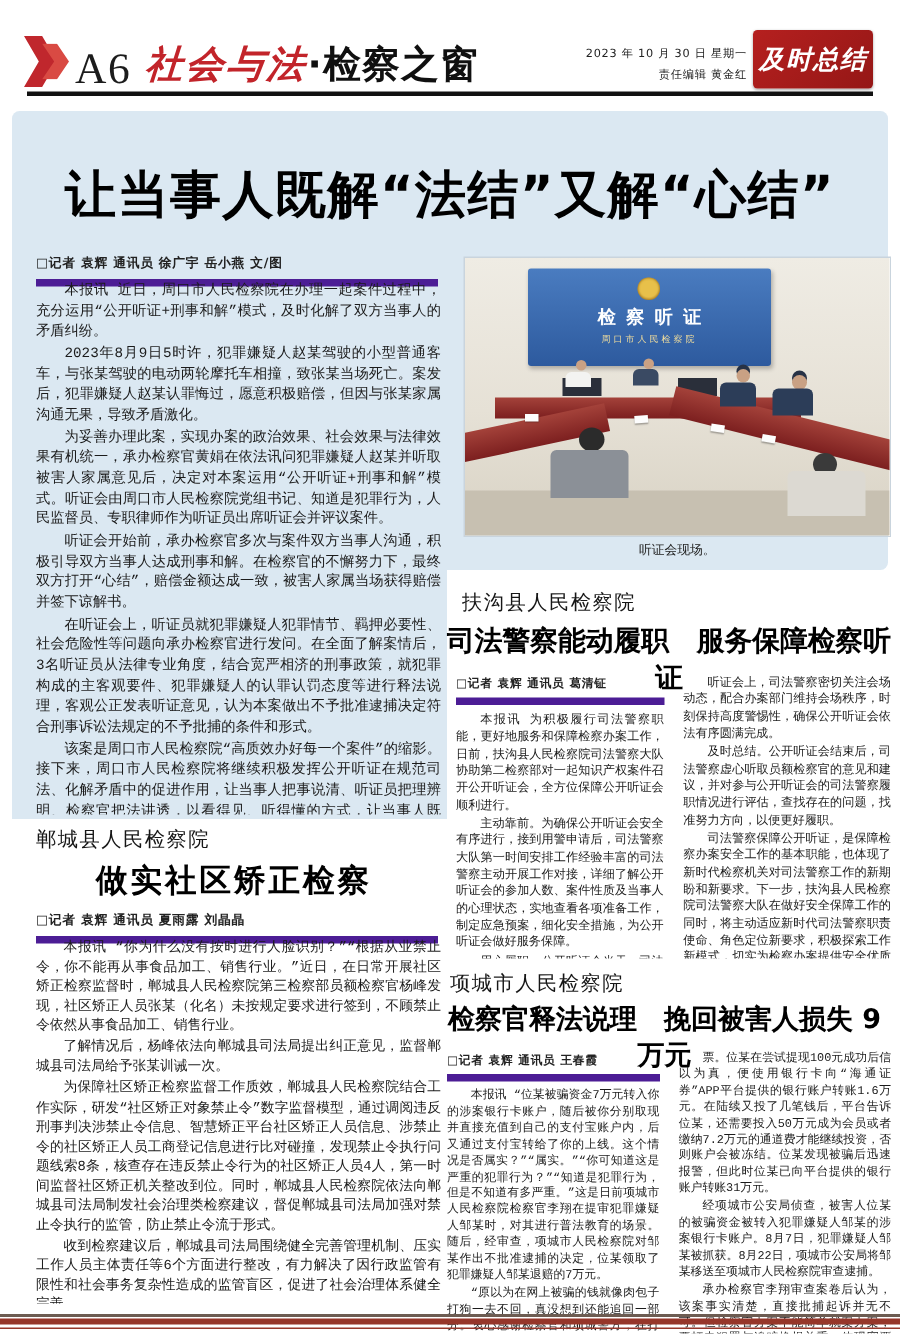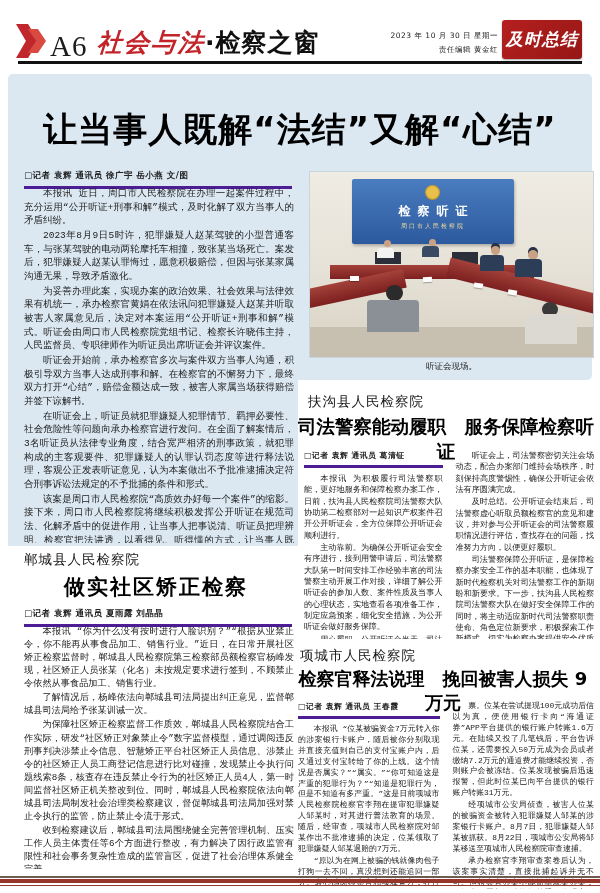--- a/index.html
+++ b/index.html
@@ -31,21 +31,21 @@
   .toprule { left:18px; width:564px; top:61px; height:3px; background:#111; }
 
   
   .panel-a { left:8px; top:74px; width:584px; height:306px; background:#dbe8f2; border-radius:5px; }
   .panel-b { left:8px; top:360px; width:290px; height:186px; background:#dbe8f2; }
 
   .kicker { left:30px; top:85px; font-size:15px; color:#141414; letter-spacing:0.5px; }
   .headline { left:20px; top:107px; width:560px; text-align:center; font-size:34px;
               font-weight:900; color:#000; letter-spacing:1px; }
 
-  .byline { font-size:8.5px; font-weight:bold; color:#222; border-bottom:3px solid #4c1d95;
+  .byline { font-size:8.5px; font-weight:bold; color:#222; border-bottom:5px solid #4c1d95;
             padding-bottom:4px; letter-spacing:0.5px; }
   .lead-byline { left:24px; top:170px; width:268px; }
   .bodycol p { text-align:justify; text-indent:2em; color:#1b1b1b;
                font-family:Liberation Mono, monospace; }
   .lead-body { left:24px; top:187px; width:270px; height:356px; overflow:hidden; }
   .lead-body p { font-size:9.5px; line-height:1.44; margin-bottom:1px; }
 
   
   .photo { left:310px; top:172px; width:283px; height:185px; overflow:hidden;
            background:linear-gradient(#efece4 0%,#e6e1d6 55%,#d8d2c4 100%); box-shadow:0 0 0 1px #c9d4dd; }
@@ -116,21 +116,21 @@
   <div class="abs toprule"></div>
 
   <div class="abs panel-a"></div>
   <div class="abs panel-b"></div>
 
   <div class="abs headline">让当事人既解“法结”又解“心结”</div>
   <div class="abs byline lead-byline">□记者 袁辉 通讯员 徐广宇 岳小燕 文/图</div>
   <div class="abs bodycol lead-body">
       <p>本报讯 近日，周口市人民检察院在办理一起案件过程中，充分运用“公开听证+刑事和解”模式，及时化解了双方当事人的矛盾纠纷。</p>
       <p>2023年8月9日5时许，犯罪嫌疑人赵某驾驶的小型普通客车，与张某驾驶的电动两轮摩托车相撞，致张某当场死亡。案发后，犯罪嫌疑人赵某认罪悔过，愿意积极赔偿，但因与张某家属沟通无果，导致矛盾激化。</p>
-      <p>为妥善办理此案，实现办案的政治效果、社会效果与法律效果有机统一，承办检察官黄娟在依法讯问犯罪嫌疑人赵某并听取被害人家属意见后，决定对本案运用“公开听证+刑事和解”模式。听证会由周口市人民检察院党组书记、检察长许晓伟主持，人民监督员、专职律师作为听证员出席听证会并评议案件。</p>
+      <p>为妥善办理此案，实现办案的政治效果、社会效果与法律效果有机统一，承办检察官黄娟在依法讯问犯罪嫌疑人赵某并听取被害人家属意见后，决定对本案运用“公开听证+刑事和解”模式。听证会由周口市人民检察院党组书记、知道是犯罪行为，人民监督员、专职律师作为听证员出席听证会并评议案件。</p>
       <p>听证会开始前，承办检察官多次与案件双方当事人沟通，积极引导双方当事人达成刑事和解。在检察官的不懈努力下，最终双方打开“心结”，赔偿金额达成一致，被害人家属当场获得赔偿并签下谅解书。</p>
       <p>在听证会上，听证员就犯罪嫌疑人犯罪情节、羁押必要性、社会危险性等问题向承办检察官进行发问。在全面了解案情后，3名听证员从法律专业角度，结合宽严相济的刑事政策，就犯罪构成的主客观要件、犯罪嫌疑人的认罪认罚态度等进行释法说理，客观公正发表听证意见，认为本案做出不予批准逮捕决定符合刑事诉讼法规定的不予批捕的条件和形式。</p>
       <p>该案是周口市人民检察院“高质效办好每一个案件”的缩影。接下来，周口市人民检察院将继续积极发挥公开听证在规范司法、化解矛盾中的促进作用，让当事人把事说清、听证员把理辨明、检察官把法讲透，以看得见、听得懂的方式，让当事人既解“法结”又解“心结”。</p>
     </div>
 
   <div class="abs photo">
     <div class="ph-board">
       <div class="ph-emblem"></div>
       <div class="ph-t1">检察听证</div>
       <div class="ph-t2">周口市人民检察院</div>

